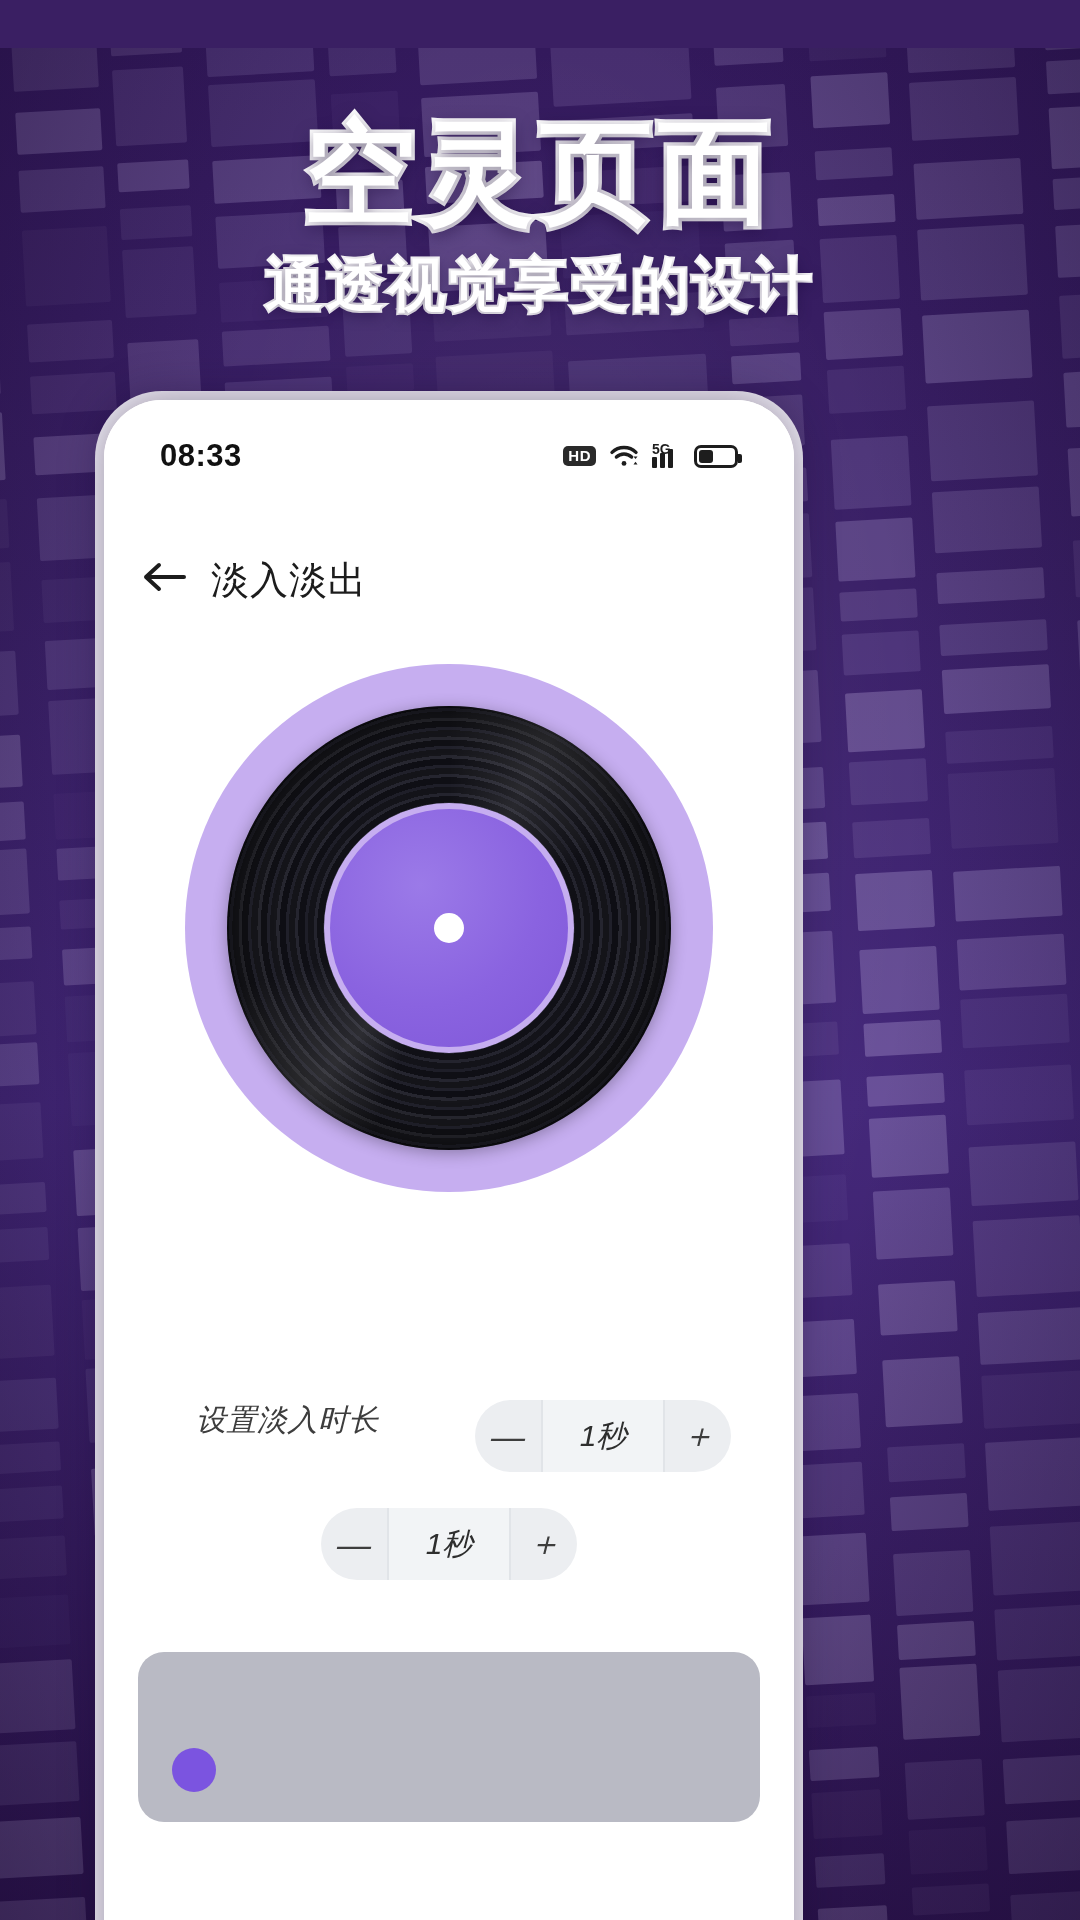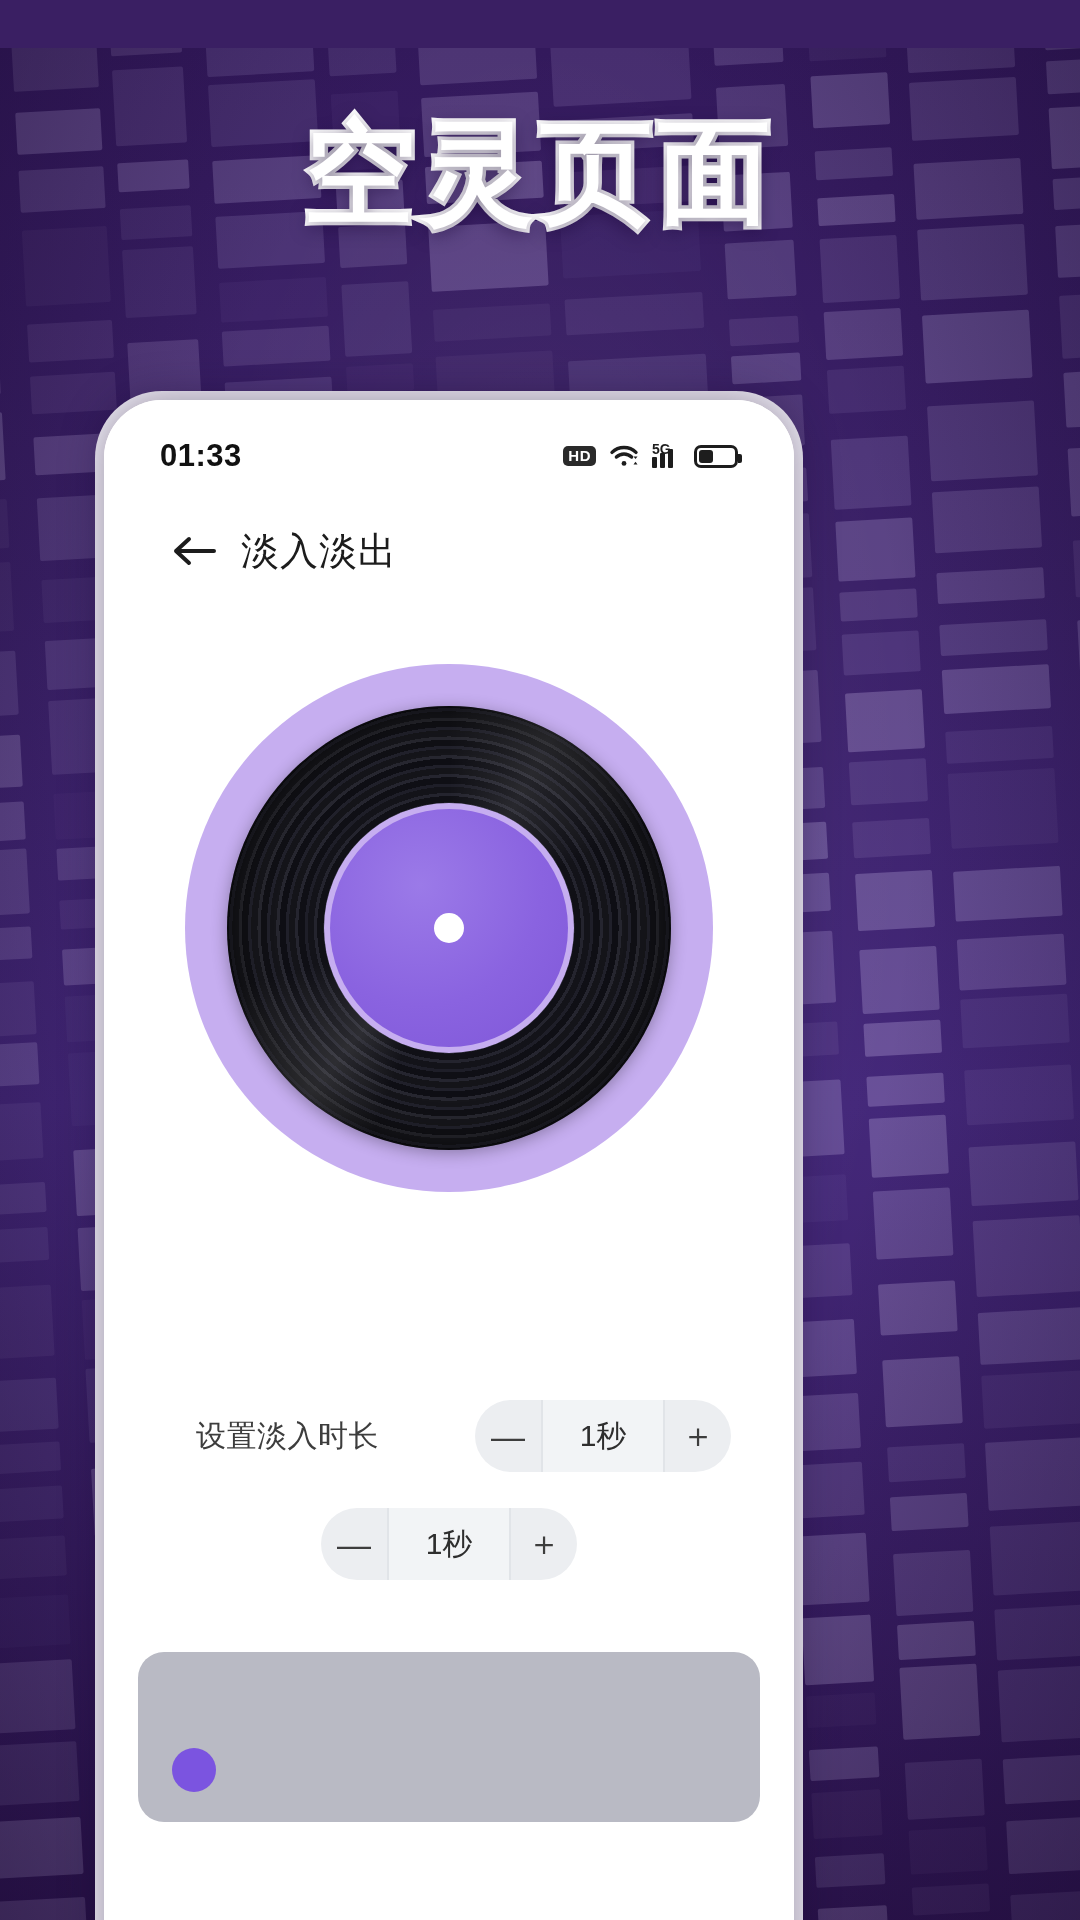--- a/index.html
+++ b/index.html
@@ -80,21 +80,21 @@
   .batt{
     width:44px;height:23px;border:3px solid #1d1d1d;border-radius:7px;
     position:relative;display:flex;align-items:center;padding:2px;box-sizing:border-box;
   }
   .batt::after{content:"";position:absolute;right:-7px;top:6px;width:4px;height:9px;background:#1d1d1d;border-radius:0 2px 2px 0;}
   .batt .lvl{height:100%;background:#1d1d1d;border-radius:3px;}
 
   
   .navbar{
     position:absolute;left:0;right:0;top:96px;height:110px;
-    display:flex;align-items:center;padding:0 61px;box-sizing:border-box;
+    display:flex;align-items:flex-end;padding:0 31px;box-sizing:border-box;
   }
   .back-btn{width:58px;height:58px;display:flex;align-items:center;justify-content:center;cursor:pointer;}
   .nav-title{font-size:38px;color:#1c1c1c;margin-left:18px;letter-spacing:1px;}
   .done-btn{
     margin-left:auto;display:flex;align-items:center;gap:11px;
     background:#8262dd;color:#fff;border-radius:40px;
     padding:16px 30px;font-size:32px;cursor:pointer;
     box-shadow:0 5px 14px rgba(110,78,214,.33);
   }
 
@@ -143,22 +143,23 @@
 
   
   .song{
     position:absolute;left:0;right:0;top:826px;text-align:center;
     font-size:36px;color:#3c3c3c;letter-spacing:.5px;
   }
 
   
   .rows{position:absolute;left:0;right:0;top:1000px;}
   .row{
-    display:flex;align-items:center;justify-content:center;gap:96px;
+    display:flex;justify-content:center;gap:96px;
     margin-bottom:36px;
+    font-style:italic;
   }
   .row-label{font-size:30px;color:#3d3d3d;width:212px;text-align:right;letter-spacing:.5px;}
   .stepper{
     display:flex;align-items:stretch;background:#eceef1;border-radius:36px;
     height:72px;overflow:hidden;width:256px;
   }
   .st-btn{
     width:66px;display:flex;align-items:center;justify-content:center;
     font-size:34px;color:#3d3d3d;cursor:pointer;
   }
@@ -492,27 +493,28 @@
         <div class="brow" style="top: 599px; height: 55px; background: rgba(214, 200, 245, 0.243);"></div>
         <div class="brow" style="top: 675px; height: 68px; background: rgba(214, 200, 245, 0.23);"></div>
         <div class="brow" style="top: 767px; height: 57px; background: rgba(214, 200, 245, 0.1);"></div>
         <div class="brow" style="top: 847px; height: 60px; background: rgba(214, 200, 245, 0.22);"></div>
       </div>
     </div>
   <div class="bg-vig"></div>
 
   <div class="headline">
     <div class="title-main">空灵页面</div>
+    <div class="title-sub">通透视觉享受的设计</div>
   </div>
 
   <div class="phone">
     <div class="screen">
 
       <div class="statusbar">
-        <div class="sb-time">01:33</div>
+        <div class="sb-time">08:33</div>
         <div class="sb-icons">
           <div class="hd-badge">HD</div>
           <div class="wifi">
             <svg width="30" height="24" viewBox="0 0 30 24">
               <path d="M3 8.4 A17 17 0 0 1 27 8.4" stroke="#1d1d1d" stroke-width="3.4" fill="none" stroke-linecap="round"></path>
               <path d="M7.4 13 A11 11 0 0 1 22.6 13" stroke="#1d1d1d" stroke-width="3.4" fill="none" stroke-linecap="round"></path>
               <circle cx="15" cy="19.4" r="2.4" fill="#1d1d1d"></circle>
               <path d="M24.5 12.4 l2 2.6 l2 -2.6 z" fill="#1d1d1d"></path>
               <path d="M24.5 20.4 l2 -2.6 l2 2.6 z" fill="#1d1d1d"></path>
             </svg>

